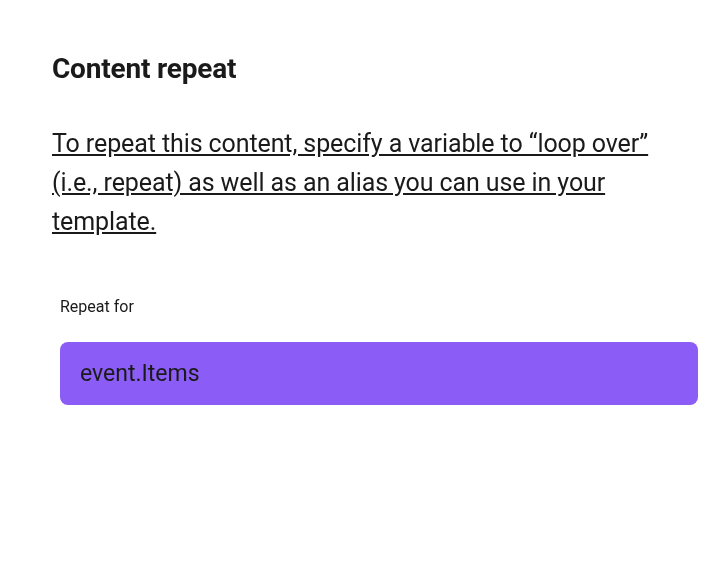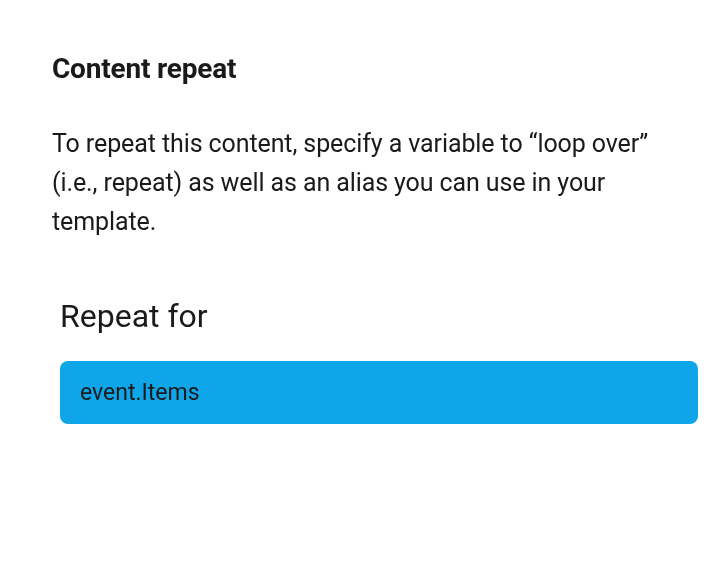--- a/index.html
+++ b/index.html
@@ -22,34 +22,35 @@
       margin-bottom: 40px;
       letter-spacing: -0.2px;
     }
     .description {
       font-size: 25px;
       font-weight: 400;
       color: #1a1a1a;
       line-height: 1.55;
       margin-bottom: 56px;
       letter-spacing: -0.1px;
+      text-decoration: underline;
     }
     .field-group {
       margin-bottom: 44px;
     }
     .field-label {
-      font-size: 32px;
+      font-size: 16px;
       font-weight: 400;
       color: #1a1a1a;
       margin-bottom: 18px;
       display: block;
     }
     .field-input {
       width: 100%;
-      background: #0ea5e9;
+      background: #8b5cf6;
       border: none;
       border-radius: 8px;
       padding: 18px 20px;
       font-size: 23px;
       font-family: inherit;
       color: #1a1a1a;
       font-weight: 400;
       outline: none;
     }
     .field-input::placeholder {

